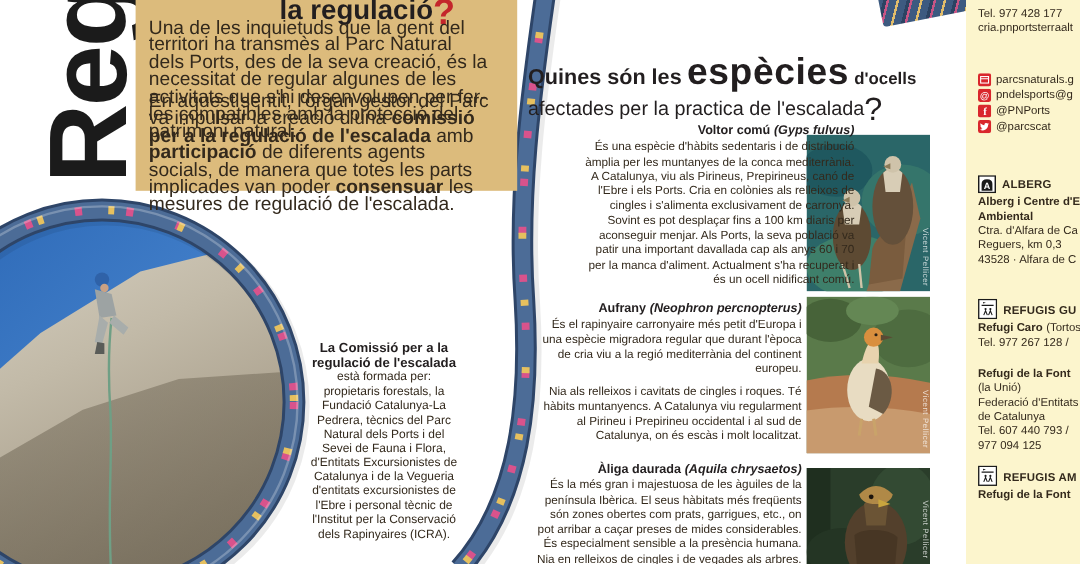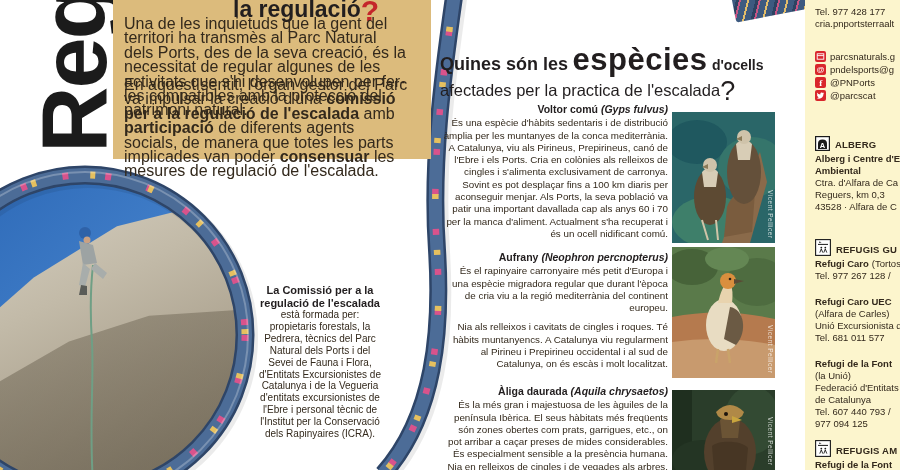--- a/index.html
+++ b/index.html
@@ -68,21 +68,21 @@
   #sp-header .tail{font-size:14px;font-weight:bold;}
   #sp-header .l2{font-size:16.5px;font-weight:normal;margin-top:-2px;white-space:nowrap;}
   #sp-header .q{font-size:27px;vertical-align:-4px;}
   .species{
     position:absolute;left:443px;width:225px;text-align:right;z-index:3;
     font-size:9.8px;line-height:12.3px;color:#33291c;
   }
   .species .sp-head{font-weight:bold;font-size:10.5px;color:#221e1f;margin-bottom:2px;}
   .species .latin{font-style:italic;margin-left:3px;}
   .species p{margin:0 0 7px 0;}
-  #sp1{top:103px;} #sp2{top:251px;} #sp3{top:385px;}
+  #sp1{top:103px;margin-left:44px;} #sp2{top:251px;} #sp3{top:385px;}
   
   .bphoto{position:absolute;left:672px;width:103px;overflow:hidden;z-index:1;}
   #bp1{top:112px;height:131px;}
   #bp2{top:247px;height:131px;}
   #bp3{top:390px;height:80px;}
   .bphoto svg{display:block;}
   .credit{
     position:absolute;right:1px;bottom:4px;
     writing-mode:vertical-rl;font-size:6.5px;color:rgba(255,255,255,.75);
     letter-spacing:.5px;
@@ -95,21 +95,21 @@
   }
   
   #sidebar{
     position:absolute;left:805px;top:0;width:95px;height:470px;
     background:#fcf5cd;z-index:1;overflow:hidden;
     font-size:9.5px;line-height:12px;color:#33291c;
   }
   #sidebar .pad{padding:6px 0 0 10px;border-radius:32px;}
   #sidebar div{white-space:nowrap;}
   #sidebar .bold{font-weight:bold;}
-  .socialbox{margin-top:20px;}
+  .socialbox{margin-top:30px;}
   .srow{display:flex;align-items:center;height:13px;}
   .srow .sicon{flex:0 0 11px;margin-right:4px;}
   .group{margin-top:14px;}
   .iconrow{display:flex;align-items:flex-end;margin:16px 0 2px 0;}
   .iconrow .glyph{margin-right:5px;}
   .iconrow .title{font-weight:bold;letter-spacing:.2px;}
 </style>
 </head>
 <body>
 
@@ -153,20 +153,21 @@
     <path d="M455 -10 C442 80 431 165 437 250 C442 330 435 416 383 474" fill="none" stroke="#d8538c" stroke-width="6.5" stroke-dasharray="6 34"></path>
     <path d="M455 -10 C442 80 431 165 437 250 C442 330 435 416 383 474" fill="none" stroke="#e6c05f" stroke-width="6.5" stroke-dasharray="5 51" stroke-dashoffset="19"></path>
   </g>
 </svg>
 
 <div id="commission">
   <div class="h">La Comissió per a la</div>
   <div class="h">regulació de l'escalada</div>
   <div>està formada per:</div>
   <div>propietaris forestals, la</div>
+  <div>Fundació Catalunya-La</div>
   <div>Pedrera, tècnics del Parc</div>
   <div>Natural dels Ports i del</div>
   <div>Sevei de Fauna i Flora,</div>
   <div>d'Entitats Excursionistes de</div>
   <div>Catalunya i de la Vegueria</div>
   <div>d'entitats excursionistes de</div>
   <div>l'Ebre i personal tècnic de</div>
   <div>l'Institut per la Conservació</div>
   <div>dels Rapinyaires (ICRA).</div>
 </div>
@@ -321,26 +322,20 @@
         <circle cx="6.3" cy="8.6" r="0.9" fill="#1a1a1a"></circle>
         <path d="M4.8 13.6 L6.3 9.9 L7.8 13.6" stroke="#1a1a1a" stroke-width="0.9" fill="none"></path>
         <circle cx="10.3" cy="8.6" r="0.9" fill="#1a1a1a"></circle>
         <path d="M8.8 13.6 L10.3 9.9 L11.8 13.6" stroke="#1a1a1a" stroke-width="0.9" fill="none"></path>
       </svg>
       <span class="title">REFUGIS GU</span>
     </div>
     <div><span class="bold">Refugi Caro</span><span style="margin-left:3px">(Tortos</span></div>
     <div>Tel. 977 267 128 /</div>
 
-    <div class="group">
-      <div class="bold">Refugi Caro UEC</div>
-      <div>(Alfara de Carles)</div>
-      <div>Unió Excursionista d</div>
-      <div>Tel. 681 011 577</div>
-    </div>
 
     <div class="group">
       <div class="bold">Refugi de la Font</div>
       <div>(la Unió)</div>
       <div>Federació d'Entitats</div>
       <div>de Catalunya</div>
       <div>Tel. 607 440 793 /</div>
       <div>977 094 125</div>
     </div>
 

